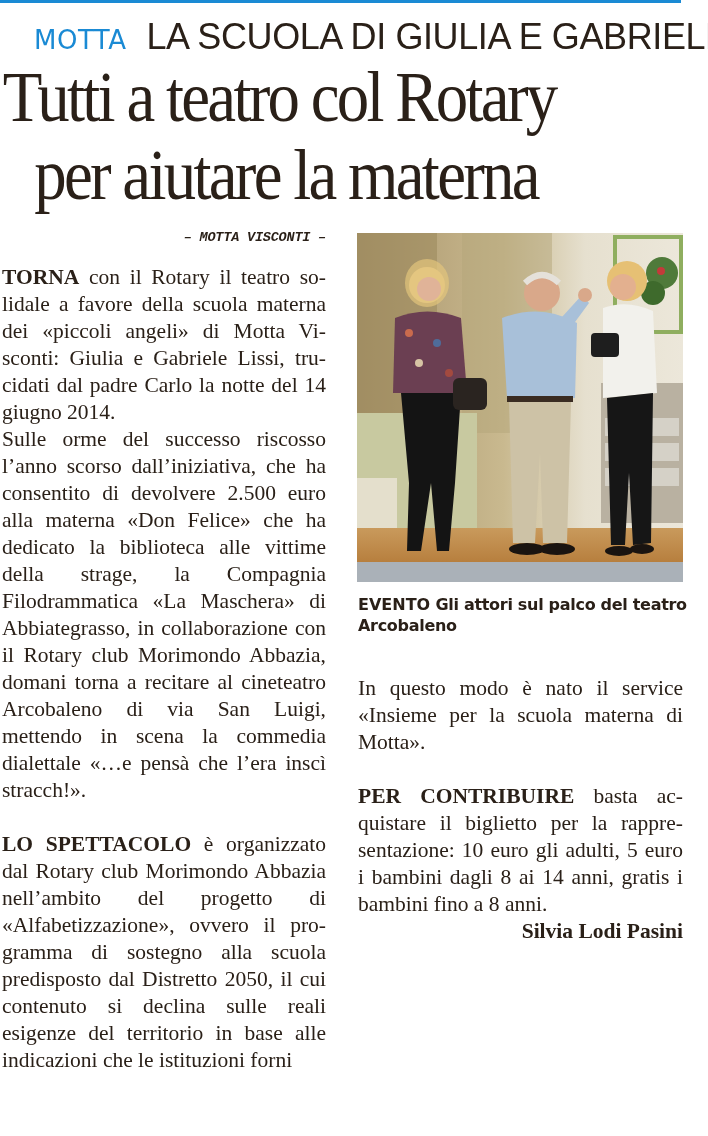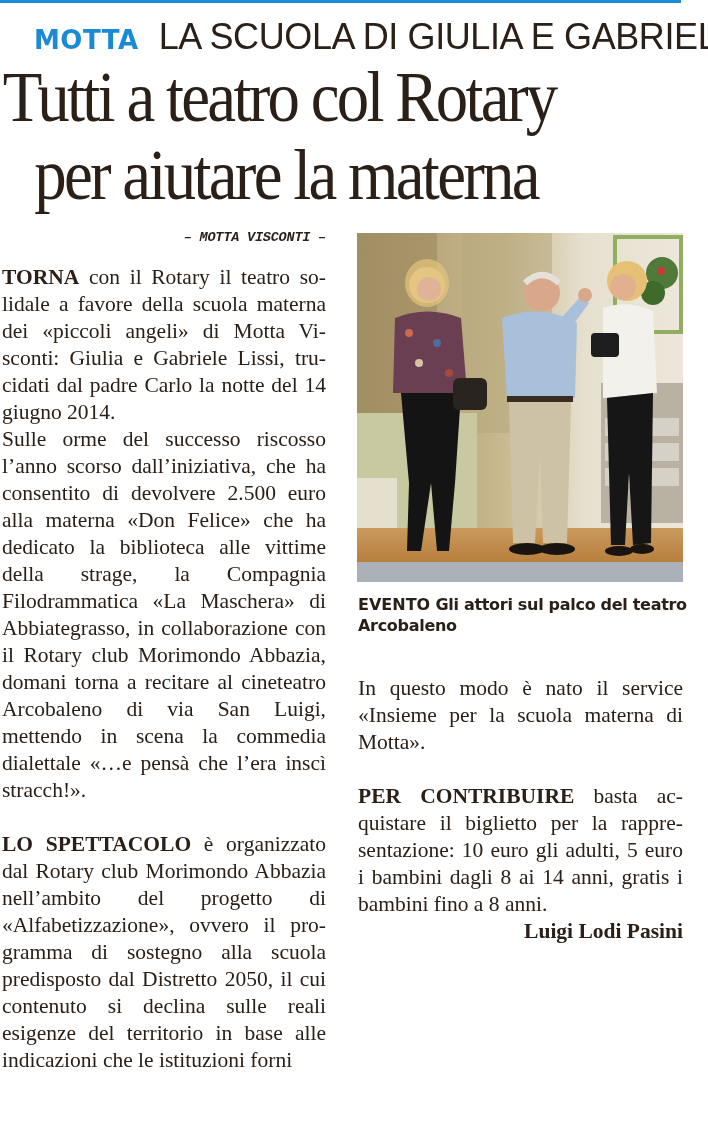--- a/index.html
+++ b/index.html
@@ -1,19 +1,19 @@
 <!DOCTYPE html>
 <html><head>
 <meta charset="utf-8">
 <style>
   html, body { margin:0; padding:0; background:#ffffff; }
   body { width:708px; height:1136px; position:relative; overflow:hidden; color:#2a2018; }
   .top-rule { position:absolute; left:0; top:0; width:681px; height:3px; background:#1a8ad4; }
   .kicker { position:absolute; left:34px; top:20px; font-family:"DejaVu Sans", sans-serif; font-size:26px; line-height:34px; letter-spacing:-0.5px; white-space:nowrap; color:#2a2018; }
-  .kicker .tag { color:#1a8ad4; font-weight:bold; letter-spacing:0.5px; margin-right:20px; }
+  .kicker .tag { color:#1a8ad4; font-weight:normal; letter-spacing:0.5px; margin-right:20px; }
   .kicker .rest { font-family:"Liberation Sans", sans-serif; font-size:36px; letter-spacing:-0.4px; }
   .headline { position:absolute; left:0; top:58px; width:708px; margin:0; font-family:"Liberation Serif", serif; font-weight:normal; font-size:72px; line-height:78px; letter-spacing:-3px; transform:scaleX(0.9); transform-origin:left top; white-space:nowrap; }
   .headline .l1 { display:block; padding-left:3px; }
   .headline .l2 { display:block; padding-left:38px; }
   .dateline { position:absolute; left:0; top:230px; width:326px; text-align:right; font-family:Liberation Mono, monospace; font-style:italic; font-weight:bold; font-size:13.5px; letter-spacing:-0.2px; }
   .col { position:absolute; font-family:"Liberation Serif", serif; font-size:21.5px; line-height:27px; text-align:justify; hyphens:manual; }
   .col p { margin:0; }
   .col-left { left:2px; top:264px; width:324px; }
   .col-right { left:358px; top:675px; width:325px; }
   .lead { font-weight:bold; }
@@ -113,14 +113,14 @@
 </div>
 
 <div class="caption">
   <span class="tag">EVENTO</span> <span>Gli attori sul palco del teatro Arcobaleno</span>
 </div>
 
 <div class="col col-right">
   <p>In questo modo è nato il service «Insieme per la scuola materna di Motta».</p>
   <div class="gap"></div>
   <p><span class="lead">PER CONTRIBUIRE</span><span> basta ac­quistare il biglietto per la rappre­sentazione: 10 euro gli adulti, 5 eu­ro i bambini dagli 8 ai 14 anni, gra­tis i bambini fino a 8 anni.</span></p>
-  <p class="byline">Luigi Lodi Pasini</p>
+  <p class="byline">Silvia Lodi Pasini</p>
 </div>
 
 </body></html>

